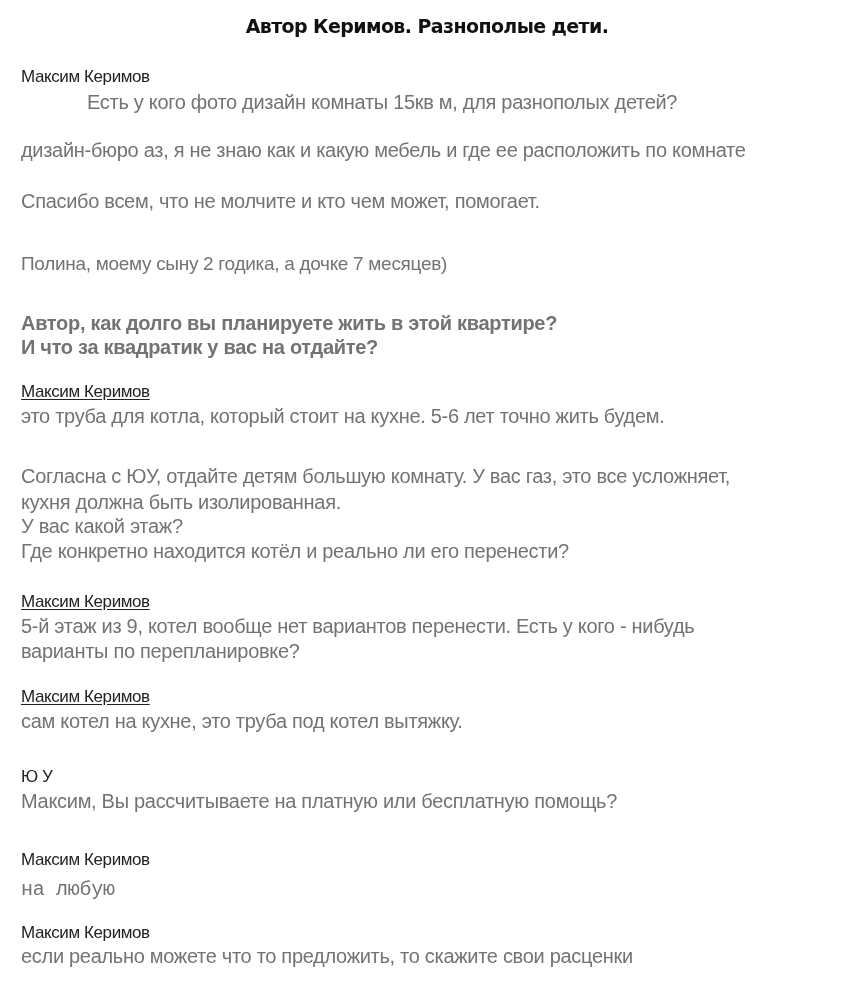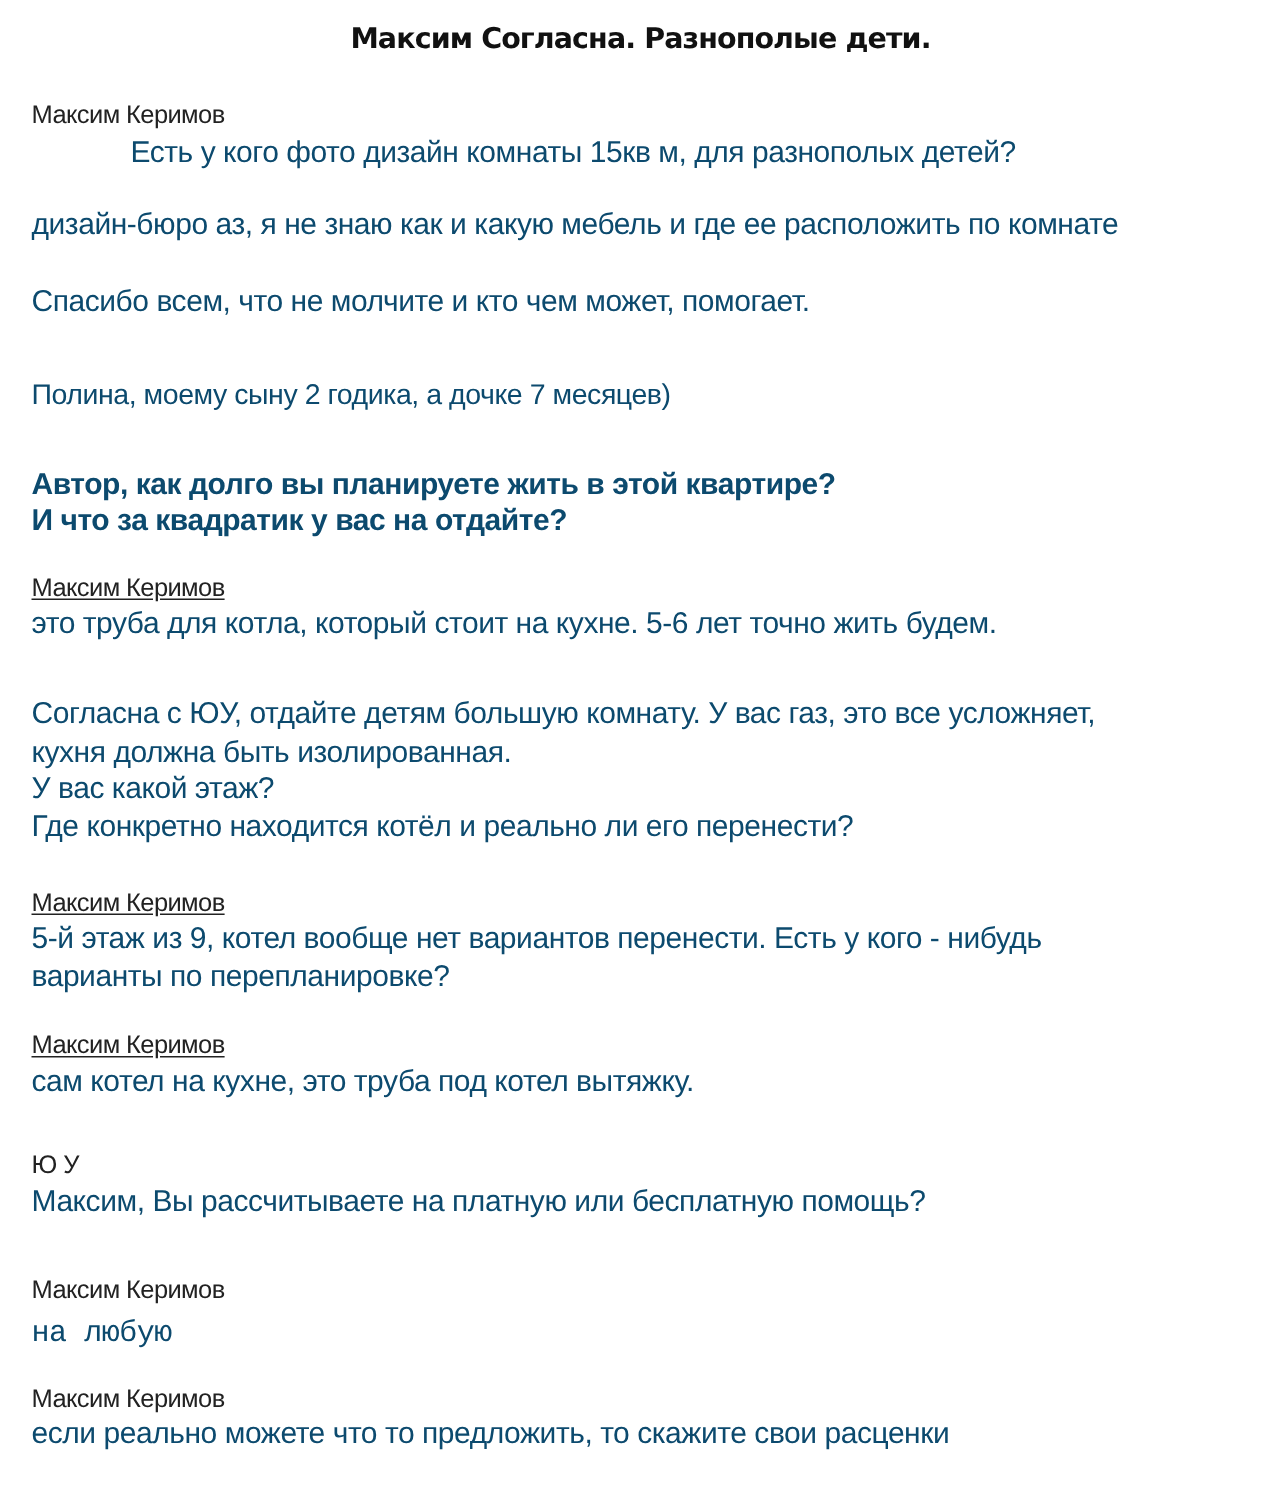--- a/index.html
+++ b/index.html
@@ -40,36 +40,36 @@
       letter-spacing: -0.4px;
       color: #222;
     }
     .author.underlined {
       text-decoration: underline;
       text-underline-offset: 2px;
     }
     .msg {
       font-size: 20px;
       letter-spacing: -0.3px;
-      color: #0c4a6e;
+      color: #737373;
     }
     .msg.small {
       font-size: 19px;
     }
     .msg.bold {
       font-weight: bold;
       font-size: 20px;
     }
   </style>
 </head>
 <body>
 
 <div>
 
-  <div class="title">Максим Согласна. Разнополые дети.</div>
+  <div class="title">Автор Керимов. Разнополые дети.</div>
 
   <div class="line author" style="top:68px;">Максим Керимов</div>
   <div class="line msg" style="top:92px; left:87px;">Есть у кого фото дизайн комнаты 15кв м, для разнополых детей?</div>
 
   <div class="line msg" style="top:140px;">дизайн-бюро аз, я не знаю как и какую мебель и где ее расположить по комнате</div>
 
   <div class="line msg" style="top:191px;">Спасибо всем, что не молчите и кто чем может, помогает.</div>
 
   <div class="line msg small" style="top:254px;">Полина, моему сыну 2 годика, а дочке 7 месяцев)</div>
 

